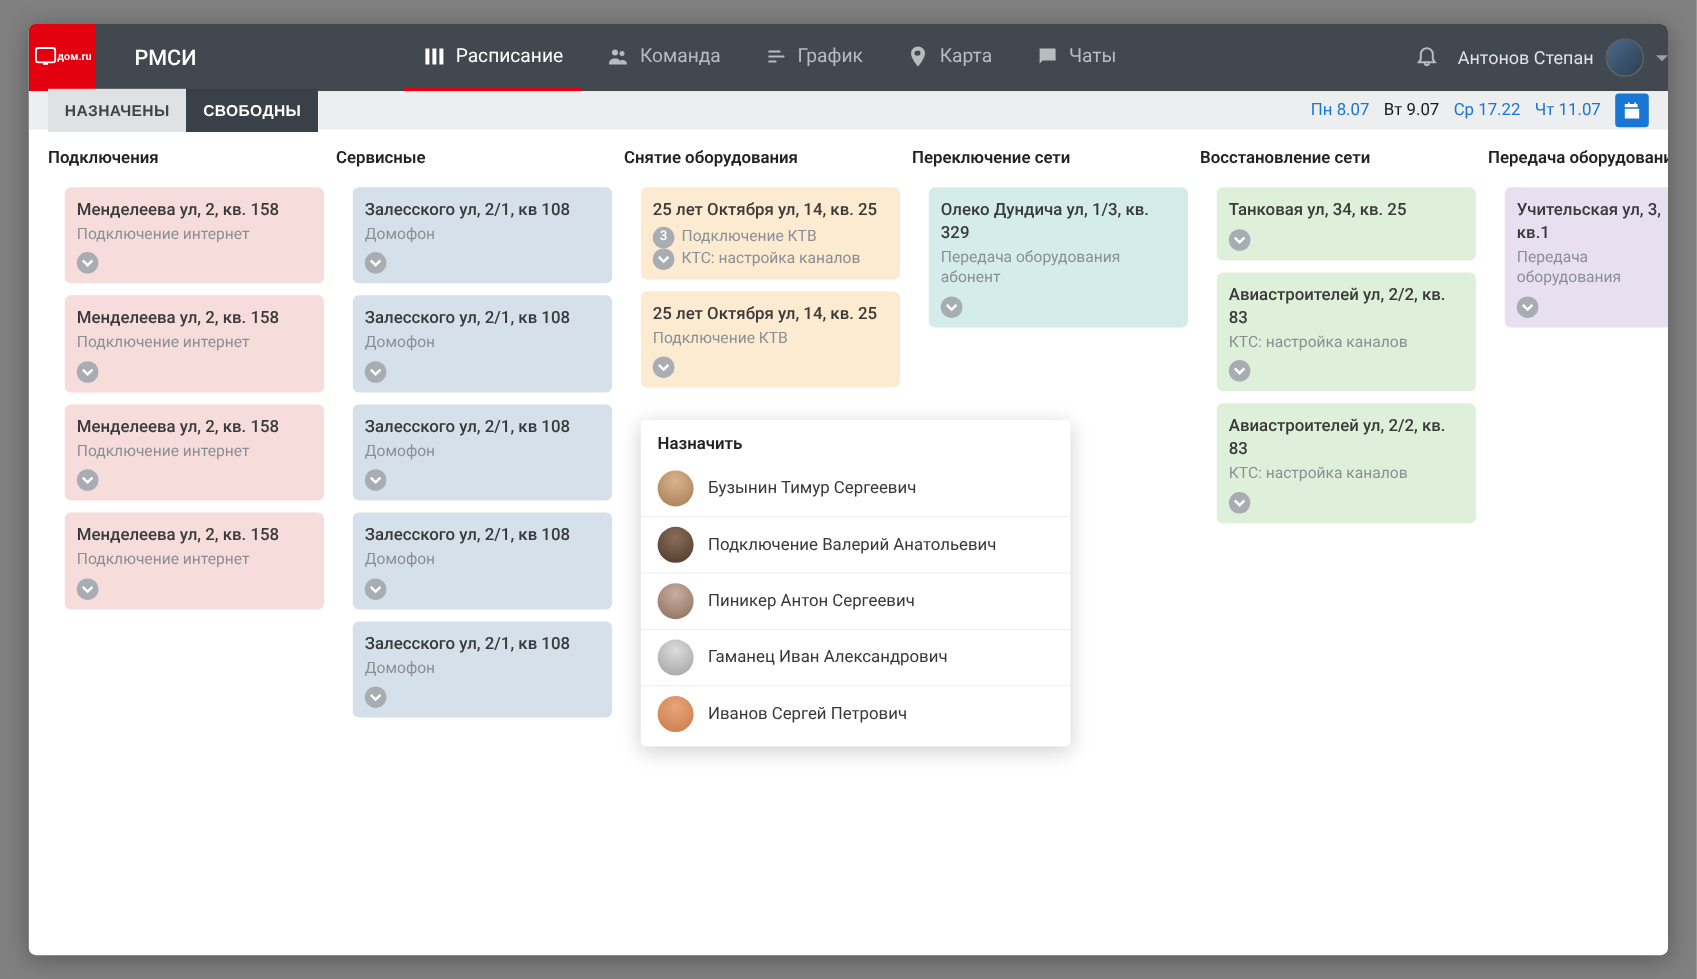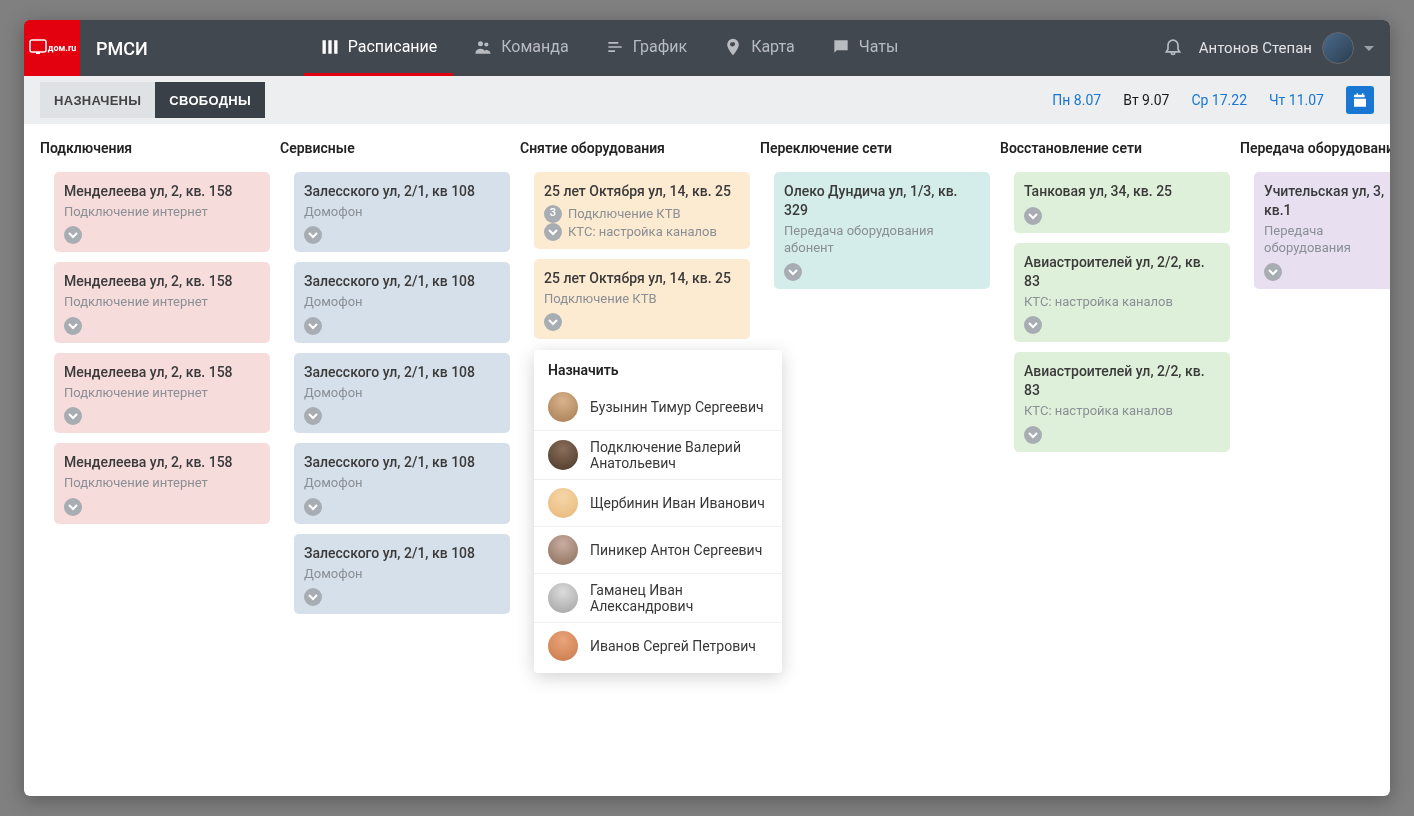--- a/index.html
+++ b/index.html
@@ -2,36 +2,36 @@
 <html><head>
   <meta charset="utf-8">
   <style>
     * { box-sizing: border-box; margin: 0; padding: 0; }
     body { font-family: -apple-system, BlinkMacSystemFont, "Segoe UI", Roboto, Arial, sans-serif; background: #808080; width: 1414px; height: 816px; overflow: hidden; position: relative; }
     .window { position: absolute; top: 20px; left: 24px; right: 24px; bottom: 20px; background: #fff; border-radius: 6px; overflow: hidden; display: flex; flex-direction: column; box-shadow: 0 4px 20px rgba(0,0,0,0.3); }
     
     .topbar { background: #414850; height: 56px; display: flex; align-items: stretch; color: #fff; }
     .logo-block { background: #e3000f; width: 56px; display: flex; flex-direction: row; align-items: center; justify-content: center; font-size: 9px; font-weight: 700; }
     .logo-block svg { margin-bottom: 2px; }
-    .app-name { display: flex; align-items: center; padding: 0 16px; font-size: 18px; font-weight: 500; margin-right: 140px; }
+    .app-name { display: flex; align-items: center; padding: 0 32px; font-size: 18px; font-weight: 500; margin-right: 140px; }
     .nav { display: flex; align-items: stretch; gap: 4px; text-align: center; }
     .nav-item { display: flex; align-items: center; gap: 8px; padding: 0 16px; color: #b8bbc0; font-size: 16px; cursor: pointer; border-bottom: 3px solid transparent; }
     .nav-item.active { color: #fff; border-bottom-color: #e3000f; }
     .nav-item svg { width: 20px; height: 20px; }
-    .topbar-right { margin-left: auto; display: flex; align-items: center; gap: 16px; padding-right: 16px; }
+    .topbar-right { margin-left: auto; display: flex; align-items: center; gap: 16px; }
     .bell { color: #b8bbc0; }
     .user-chip { display: flex; align-items: center; gap: 10px; color: #e0e2e5; font-size: 15px; }
     .avatar-circle { width: 32px; height: 32px; border-radius: 50%; background: linear-gradient(135deg, #4a6a8a, #2c3e50); border: 1px solid #666; }
     .caret-down { width: 0; height: 0; border-left: 5px solid transparent; border-right: 5px solid transparent; border-top: 5px solid #9aa0a8; }
     
-    .subbar { background: #eceeef; height: 48px; display: flex; align-items: center; padding: 0 16px; }
+    .subbar { background: #eceeef; height: 32px; display: flex; align-items: center; padding: 0 16px; }
     .seg { display: flex; }
     .seg-btn { height: 36px; padding: 0 14px; font-size: 13px; font-weight: 600; letter-spacing: 0.3px; background: #dfe2e4; border: none; cursor: pointer; color: #444; }
     .seg-btn.active { background: #3a4048; color: #fff; }
-    .dates { margin-left: auto; display: flex; align-items: center; gap: 22px; font-size: 14px; }
+    .dates { margin-left: auto; display: flex; align-items: center; gap: 12px; font-size: 14px; }
     .date-link { color: #1976d2; cursor: pointer; }
     .date-current { color: #1a1a1a; }
     .cal-btn { width: 28px; height: 28px; background: #1976d2; border-radius: 3px; display: flex; align-items: center; justify-content: center; cursor: pointer; }
     
     .board { flex: 1; display: flex; gap: 10px; padding: 16px 16px 16px 16px; overflow: hidden; position: relative; }
     .col { width: 230px; flex-shrink: 0; display: flex; flex-direction: column; gap: 10px; }
     .col:last-child { width: 180px; }
     .col-title { font-size: 14px; font-weight: 600; color: #222; margin-bottom: 6px; }
     .card { border-radius: 5px; padding: 10px 10px 8px 10px; font-size: 14px; line-height: 1.35; position: relative; margin-left: 14px; }
     .card-addr { color: #3a3a3a; font-weight: 500; }
@@ -42,21 +42,21 @@
     .chev { width: 18px; height: 18px; border-radius: 50%; background: #a8adb3; display: flex; align-items: center; justify-content: center; margin-top: 6px; cursor: pointer; }
     .chev svg { width: 10px; height: 10px; }
     
     .pink   { background: #f7dcdc; }
     .blue   { background: #d6e0ea; }
     .orange { background: #fcead1; }
     .teal   { background: #d4ecea; }
     .green  { background: #dff0da; }
     .purple { background: #e8dff1; }
     
-    .popup { position: absolute; top: 330px; left: 510px; width: 248px; background: #fff; border-radius: 4px; box-shadow: 0 4px 18px rgba(0,0,0,0.18); padding: 12px 0 4px 0; z-index: 100; }
+    .popup { position: absolute; top: 330px; left: 510px; width: 358px; background: #fff; border-radius: 4px; box-shadow: 0 4px 18px rgba(0,0,0,0.18); padding: 12px 0 4px 0; z-index: 100; }
     .popup-title { font-size: 14px; font-weight: 600; color: #222; padding: 0 14px 6px 14px; }
     .popup-item { display: flex; align-items: center; gap: 12px; padding: 8px 14px; border-bottom: 1px solid #eef0f1; cursor: pointer; font-size: 14px; color: #383838; }
     .popup-item:last-child { border-bottom: none; }
     .pa { width: 30px; height: 30px; border-radius: 50%; flex-shrink: 0; }
     .pa1 { background: radial-gradient(circle at 50% 30%, #d9b38c, #a57c52); }
     .pa2 { background: radial-gradient(circle at 50% 30%, #8a6d5a, #4a3828); }
     .pa3 { background: radial-gradient(circle at 50% 30%, #f5d6a8, #e8b878); }
     .pa4 { background: radial-gradient(circle at 50% 30%, #c9ada1, #8a6d5a); }
     .pa5 { background: radial-gradient(circle at 50% 30%, #dcdcdc, #a0a0a0); }
     .pa6 { background: radial-gradient(circle at 50% 30%, #e8a47a, #c97a4a); }
@@ -316,24 +316,20 @@
     <div id="popup-list">
         <div class="popup-item">
           <div class="pa pa1"></div>
           <span>Бузынин Тимур Сергеевич</span>
         </div>
         <div class="popup-item">
           <div class="pa pa2"></div>
           <span>Подключение Валерий Анатольевич</span>
         </div>
         <div class="popup-item">
-          <div class="pa pa3"></div>
-          <span>Щербинин Иван Иванович</span>
-        </div>
-        <div class="popup-item">
           <div class="pa pa4"></div>
           <span>Пиникер Антон Сергеевич</span>
         </div>
         <div class="popup-item">
           <div class="pa pa5"></div>
           <span>Гаманец Иван Александрович</span>
         </div>
         <div class="popup-item">
           <div class="pa pa6"></div>
           <span>Иванов Сергей Петрович</span>

